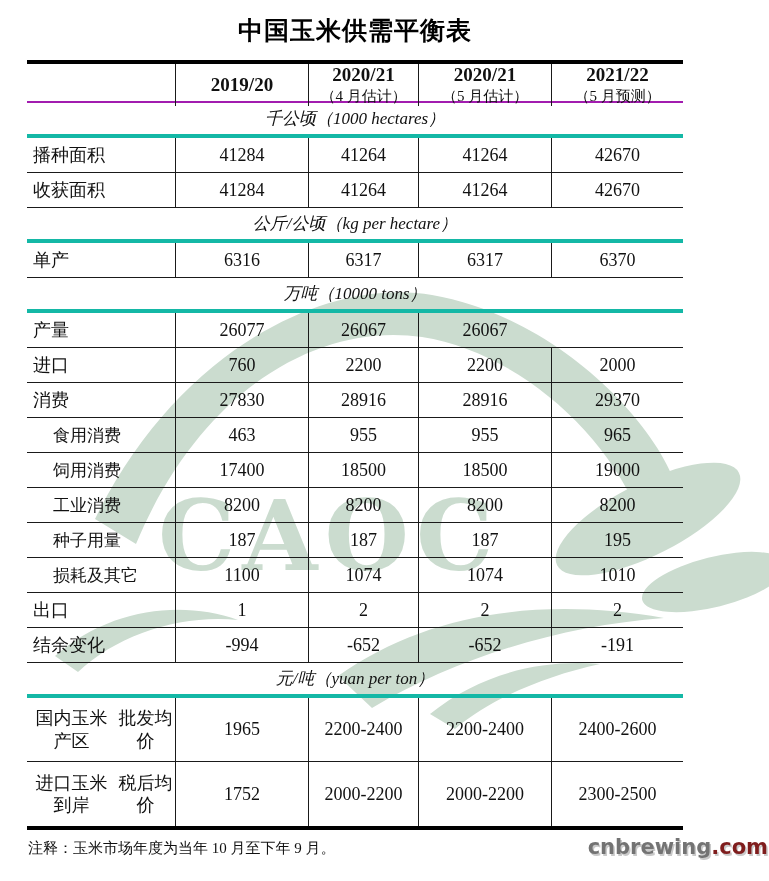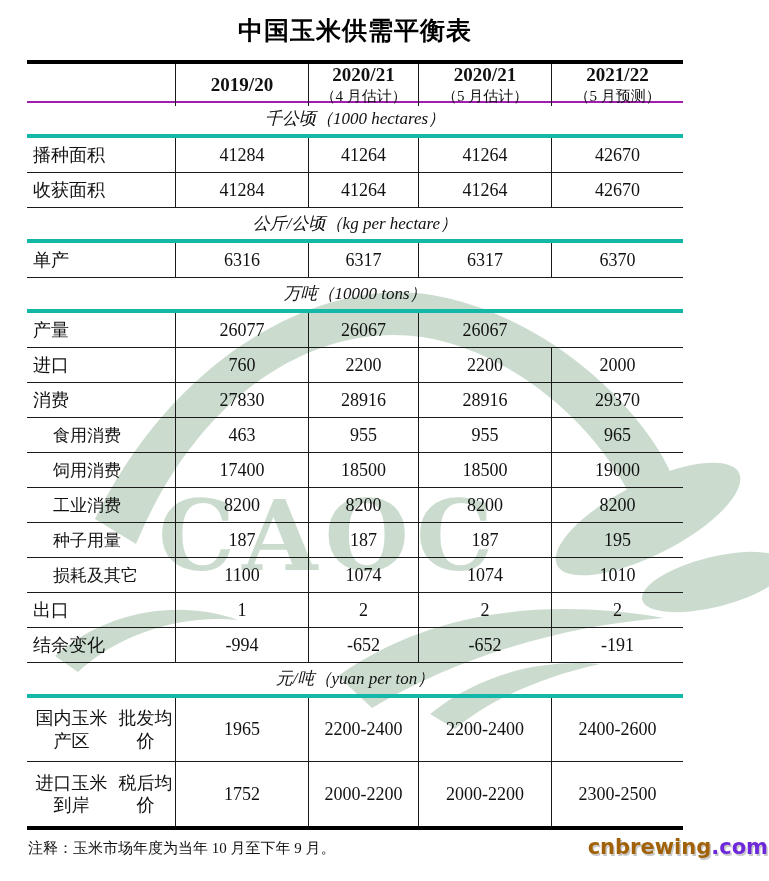--- a/index.html
+++ b/index.html
@@ -213,17 +213,17 @@
             <div class="val vline">2000-2200</div>
             <div class="val vline">2000-2200</div>
             <div class="val vline">2300-2500</div>
           </div>
         </div>
     </div>
 
     <div class="footer">
       <div class="footnote">注释：玉米市场年度为当年 10 月至下年 9 月。</div>
       <div class="sitelogo">
-        <span id="logo-name" style="color: #a16207;">cnbrewing</span><span id="logo-tld" style="color: #6d28d9;">.com</span>
+        <span id="logo-name" style="color: #737373;">cnbrewing</span><span id="logo-tld" style="color: #7f1d1d;">.com</span>
       </div>
     </div>
   </div>
 </div>
 
 </body></html>

